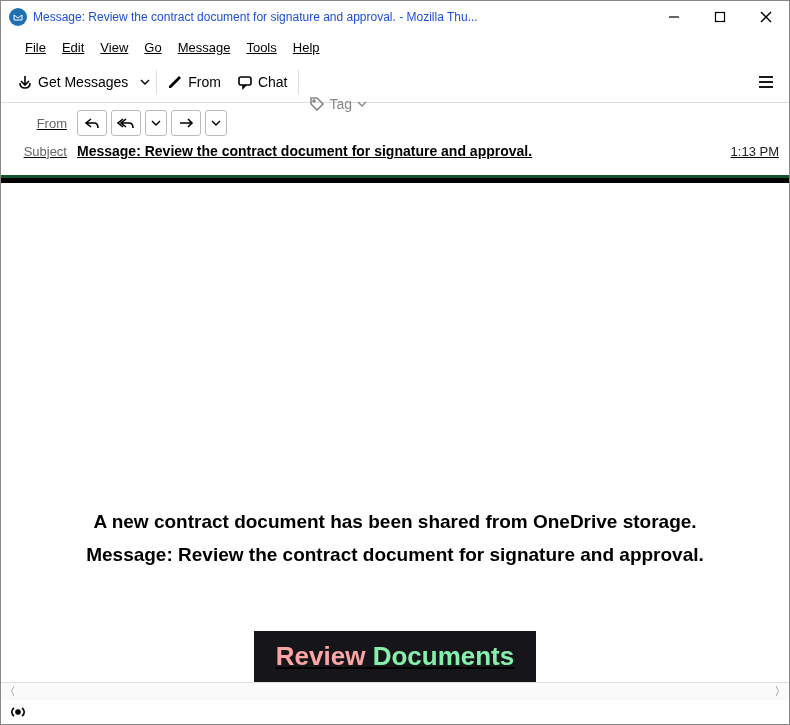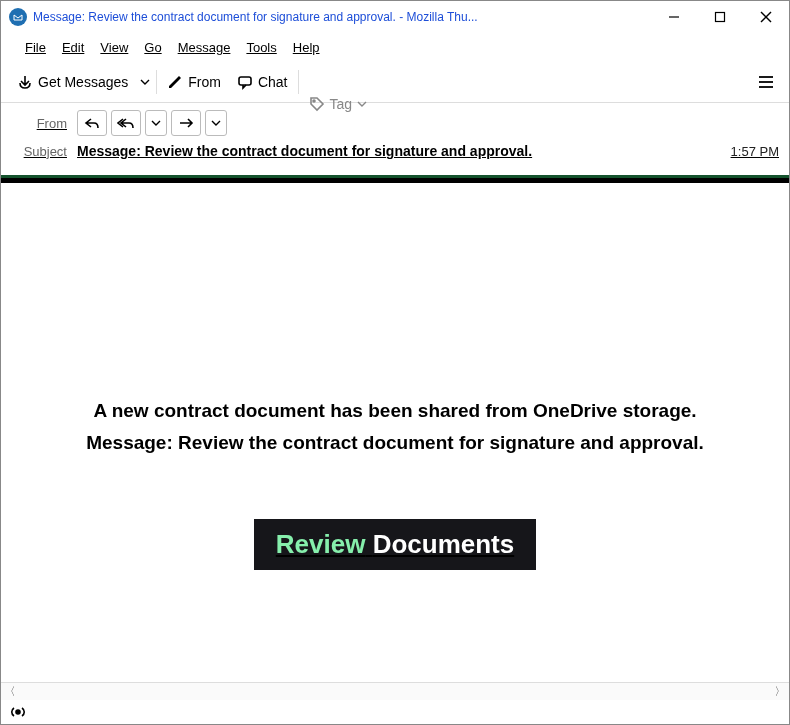--- a/index.html
+++ b/index.html
@@ -35,26 +35,26 @@
 .star { margin-left: 4px; cursor: pointer; color: #444; }
 .blur { filter: blur(4px); color: #888; user-select: none; }
 .time { color: #222; font-size: 13px; margin-left: 8px; }
 .action-btns { display: flex; gap: 4px; }
 .ab { border: 1px solid #bbb; border-radius: 3px; height: 26px; min-width: 30px; display: flex; align-items: center; justify-content: center; cursor: pointer; background: #fff; }
 .ab.small { min-width: 22px; }
 
 
 .body-wrap { flex: 1; overflow: hidden; display: flex; flex-direction: column; }
 .body-black-bar { height: 5px; background: #000; margin: 0; }
-.body-content { flex: 1; display: flex; flex-direction: column; align-items: center; justify-content: center; padding-top: 100px; position: relative; }
+.body-content { flex: 1; display: flex; flex-direction: column; align-items: center; justify-content: flex-end; padding-top: 100px; position: relative; }
 .body-text { font-weight: 700; font-size: 19px; text-align: center; line-height: 1.7; max-width: 620px; }
 .review-box { margin-top: 60px; background: #16161a; padding: 10px 22px; }
 .review-link { font-size: 26px; font-weight: 700; text-decoration: underline; }
-.rl1 { color: #86efac; }
-.rl2 { color: #ffffff; }
+.rl1 { color: #fca5a5; }
+.rl2 { color: #86efac; }
 
 
 .hscroll { height: 18px; border-top: 1px solid #ddd; background: #fafafa; display: flex; align-items: center; }
 .hscroll .arrow { width: 18px; height: 18px; display: flex; align-items: center; justify-content: center; color: #555; font-size: 11px; cursor: pointer;}
 .hscroll .track { flex: 1; }
 .status { height: 24px; display: flex; align-items: center; padding: 0 8px; }
 
 svg { display: block; }
 </style>
 </head>
@@ -180,21 +180,21 @@
       <div class="ab small">
           <svg width="10" height="10">
             <path d="M1 3 L5 7 L9 3" fill="none" stroke="#000" stroke-width="1.4"></path>
           </svg>
         </div>
     </div>
   </div>
   <div class="hdr-row">
     <div class="hdr-label">Subject</div>
     <div class="hdr-value bold">Message: Review the contract document for signature and approval.</div>
-    <div class="time">1:57 PM</div>
+    <div class="time">1:13 PM</div>
   </div>
 </div>
 
 <div class="body-wrap">
   <div class="body-black-bar"></div>
   <div class="body-content">
     <div class="body-text">
       <div>A new contract document has been shared from OneDrive storage.</div>
       <div>Message: Review the contract document for signature and approval.</div>
     </div>

